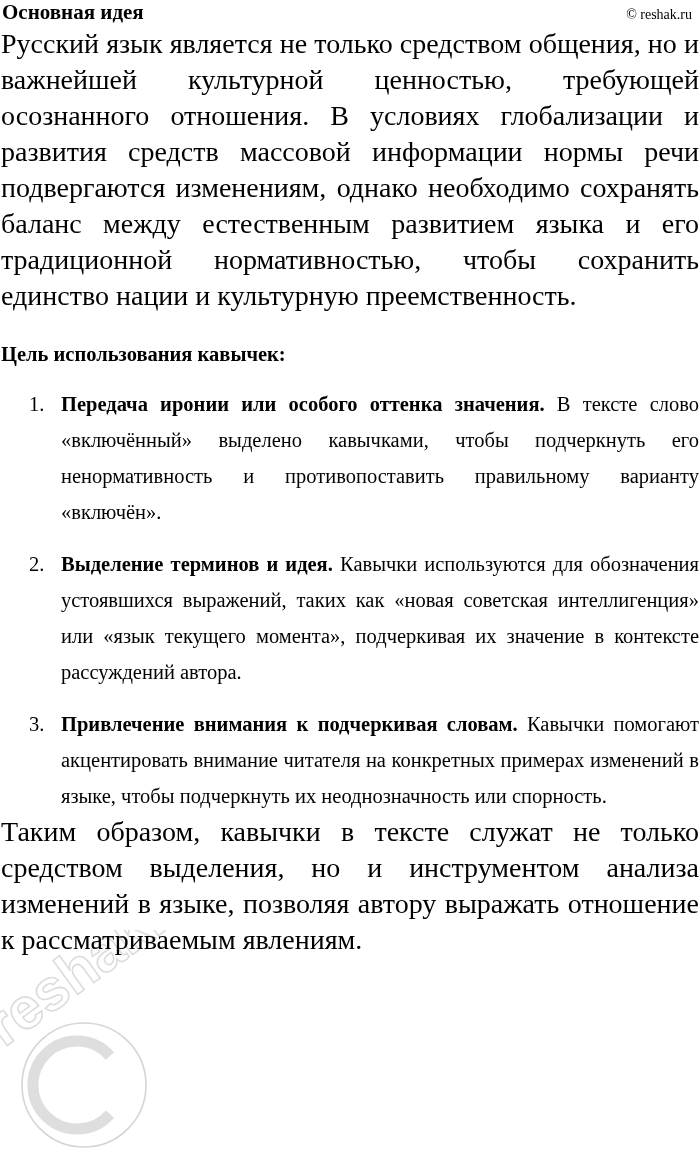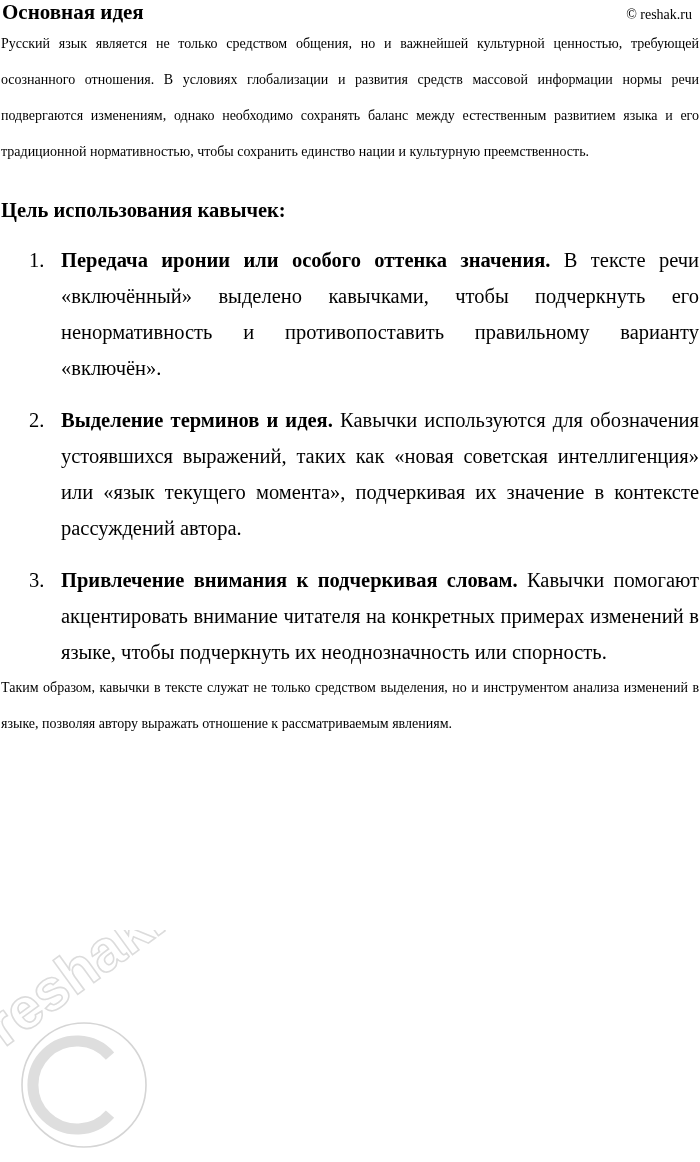--- a/index.html
+++ b/index.html
@@ -63,21 +63,21 @@
   .content {
     position: relative;
     z-index: 2;
     padding: 0 1px;
   }
 
   p.para {
     margin: 0;
     text-align: justify;
     text-justify: inter-word;
-    font-size: 14px;
+    font-size: 28px;
     line-height: 36px;
     hyphens: none;
   }
 
   .para-lead { margin-top: 12px; }
   .para-q4   { margin-top: 24px; }
   .para-final{ margin-top: 6px; font-family: Liberation Serif, serif; }
 
   h2.subhead {
     margin: 22px 0 12px 0;
@@ -144,21 +144,21 @@
 
     <p class="para para-lead">Русский язык является не только средством общения, но и важнейшей культурной ценностью, требующей осознанного отношения. В условиях глобализации и развития средств массовой информации нормы речи подвергаются изменениям, однако необходимо сохранять баланс между естественным развитием языка и его традиционной нормативностью, чтобы сохранить единство нации и культурную преемственность.</p>
 
 
     <h2 class="subhead">Цель использования кавычек:</h2>
 
     <ol class="points">
 
       <li>
         <span class="li-num">1.</span>
-        <span class="li-body"><b>Передача иронии или особого оттенка значения.</b><span> В тексте речи «включённый» выделено кавычками, чтобы подчеркнуть его ненормативность и противопоставить правильному варианту «включён».</span></span>
+        <span class="li-body"><b>Передача иронии или особого оттенка значения.</b><span> В тексте слово «включённый» выделено кавычками, чтобы подчеркнуть его ненормативность и противопоставить правильному варианту «включён».</span></span>
       </li>
 
       <li>
         <span class="li-num">2.</span>
         <span class="li-body"><b>Выделение терминов и идея.</b><span> Кавычки используются для обозначения устоявшихся выражений, таких как «новая советская интеллигенция» или «язык текущего момента», подчеркивая их значение в контексте рассуждений автора.</span></span>
       </li>
 
       <li>
         <span class="li-num">3.</span>
         <span class="li-body"><b>Привлечение внимания к подчеркивая словам.</b><span> Кавычки помогают акцентировать внимание читателя на конкретных примерах изменений в языке, чтобы подчеркнуть их неоднозначность или спорность.</span></span>

